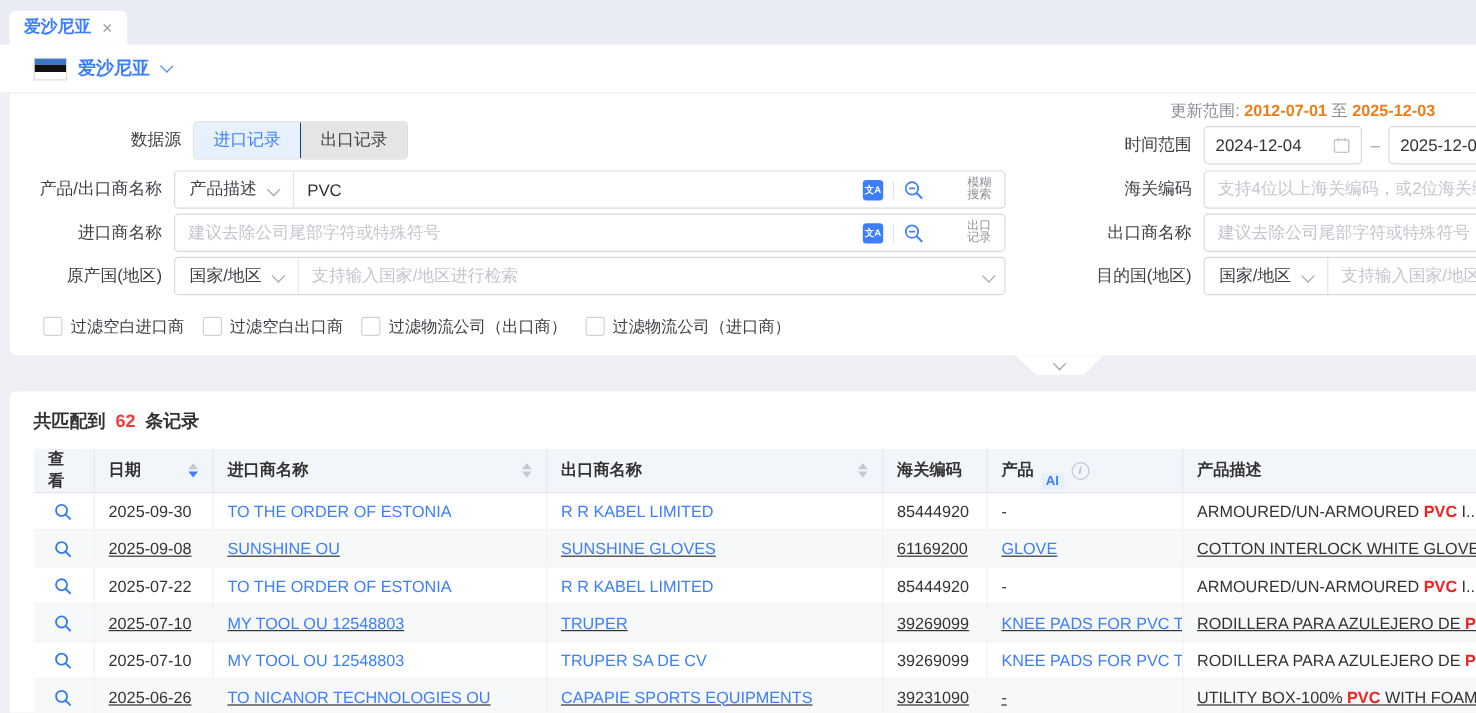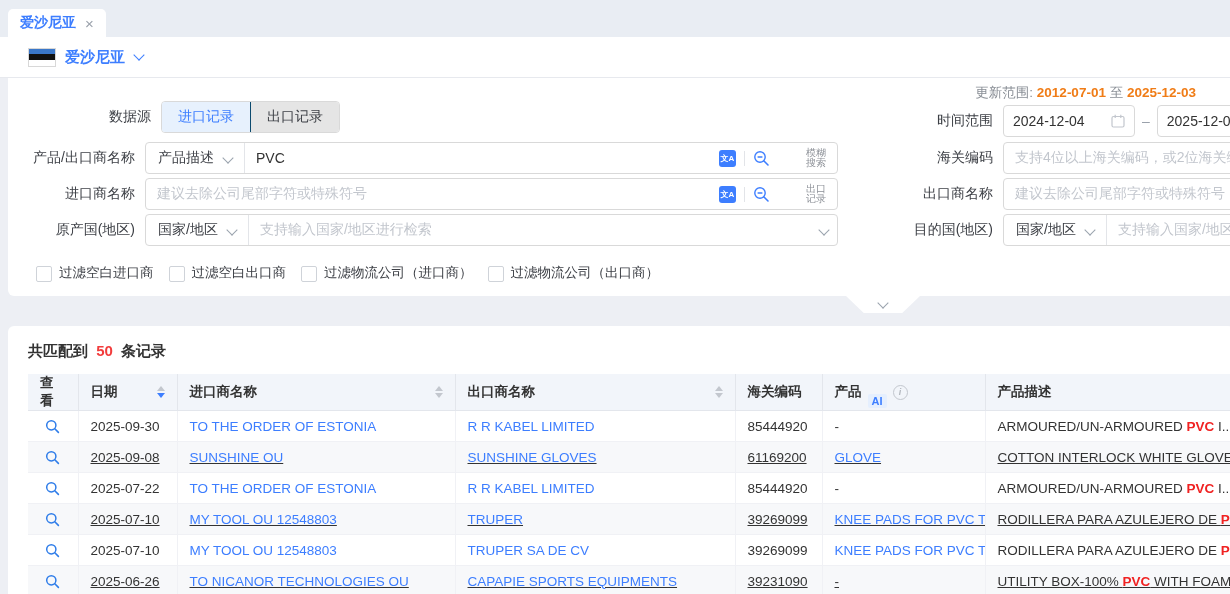--- a/index.html
+++ b/index.html
@@ -45,21 +45,21 @@
   .cbox .inp.ph, .ph{color:#c2c6cd;}
   .suffix{display:flex;align-items:center;gap:8px;padding:0 9px;flex:none;}
   .trans{width:17px;height:17px;background:#3d7eff;border-radius:3px;color:#fff;font-size:8px;font-weight:bold;
          display:flex;align-items:center;justify-content:center;letter-spacing:0;cursor:pointer;}
   .vdiv{width:1px;height:15px;background:#e2e4e8;}
   .slabel{font-size:10px;line-height:10px;color:#8c9097;width:22px;word-break:break-all;cursor:pointer;margin-left:28px;}
   .dbox{display:flex;align-items:center;border:1px solid #d9d9d9;border-radius:4px;height:30px;background:#fff;padding:0 9px;gap:8px;}
   .dash{color:#9aa1ab;margin:0 7px;}
   
   .ckrow{position:absolute;left:28px;top:186px;display:flex;align-items:center;gap:15px;}
-  .ck{display:flex;align-items:flex-end;gap:7px;cursor:pointer;font-size:13.5px;color:#3c3f45;white-space:nowrap;}
+  .ck{display:flex;align-items:flex-start;gap:7px;cursor:pointer;font-size:13.5px;color:#3c3f45;white-space:nowrap;}
   .ckbox{width:14px;height:14px;border:1px solid #cfd3d9;border-radius:2px;background:#fff;flex:none;}
   
   .collapse-tab{position:absolute;left:846px;top:296px;width:74px;height:17px;background:#fff;
     clip-path:polygon(0 0,100% 0,76% 100%,24% 100%);display:flex;align-items:flex-start;justify-content:center;cursor:pointer;}
   .collapse-tab .chev{margin-top:3px;}
   
   .rpanel{position:absolute;left:8px;top:326px;width:1226px;height:268px;background:#fff;border-radius:6px 6px 0 0;}
   .summary{position:absolute;left:20px;top:16px;font-weight:bold;font-size:15px;color:#333;}
   .summary .red{color:#f23c3c;margin:0 4px;}
   table.rt{position:absolute;left:20px;top:48px;border-collapse:collapse;table-layout:fixed;width:1400px;font-size:13.5px;}
@@ -217,37 +217,37 @@
     <span class="ck">
       <span class="ckbox"></span>
       <span>过滤空白进口商</span>
     </span>
     <span class="ck">
       <span class="ckbox"></span>
       <span>过滤空白出口商</span>
     </span>
     <span class="ck">
       <span class="ckbox"></span>
-      <span>过滤物流公司（进口商）</span>
+      <span>过滤物流公司（出口商）</span>
     </span>
     <span class="ck">
       <span class="ckbox"></span>
-      <span>过滤物流公司（出口商）</span>
+      <span>过滤物流公司（进口商）</span>
     </span>
   </div>
 </div>
 
 <div class="collapse-tab">
   <span class="chev"></span>
 </div>
 
 <div class="rpanel">
   <div class="summary">
     <span>共匹配到</span>
-    <span class="red">50</span>
+    <span class="red">62</span>
     <span>条记录</span>
   </div>
   <table class="rt" id="rtable">
     <colgroup>
       <col style="width:50px">
         <col style="width:99px">
         <col style="width:278px">
       <col style="width:280px">
         <col style="width:87px">
         <col style="width:163px">

